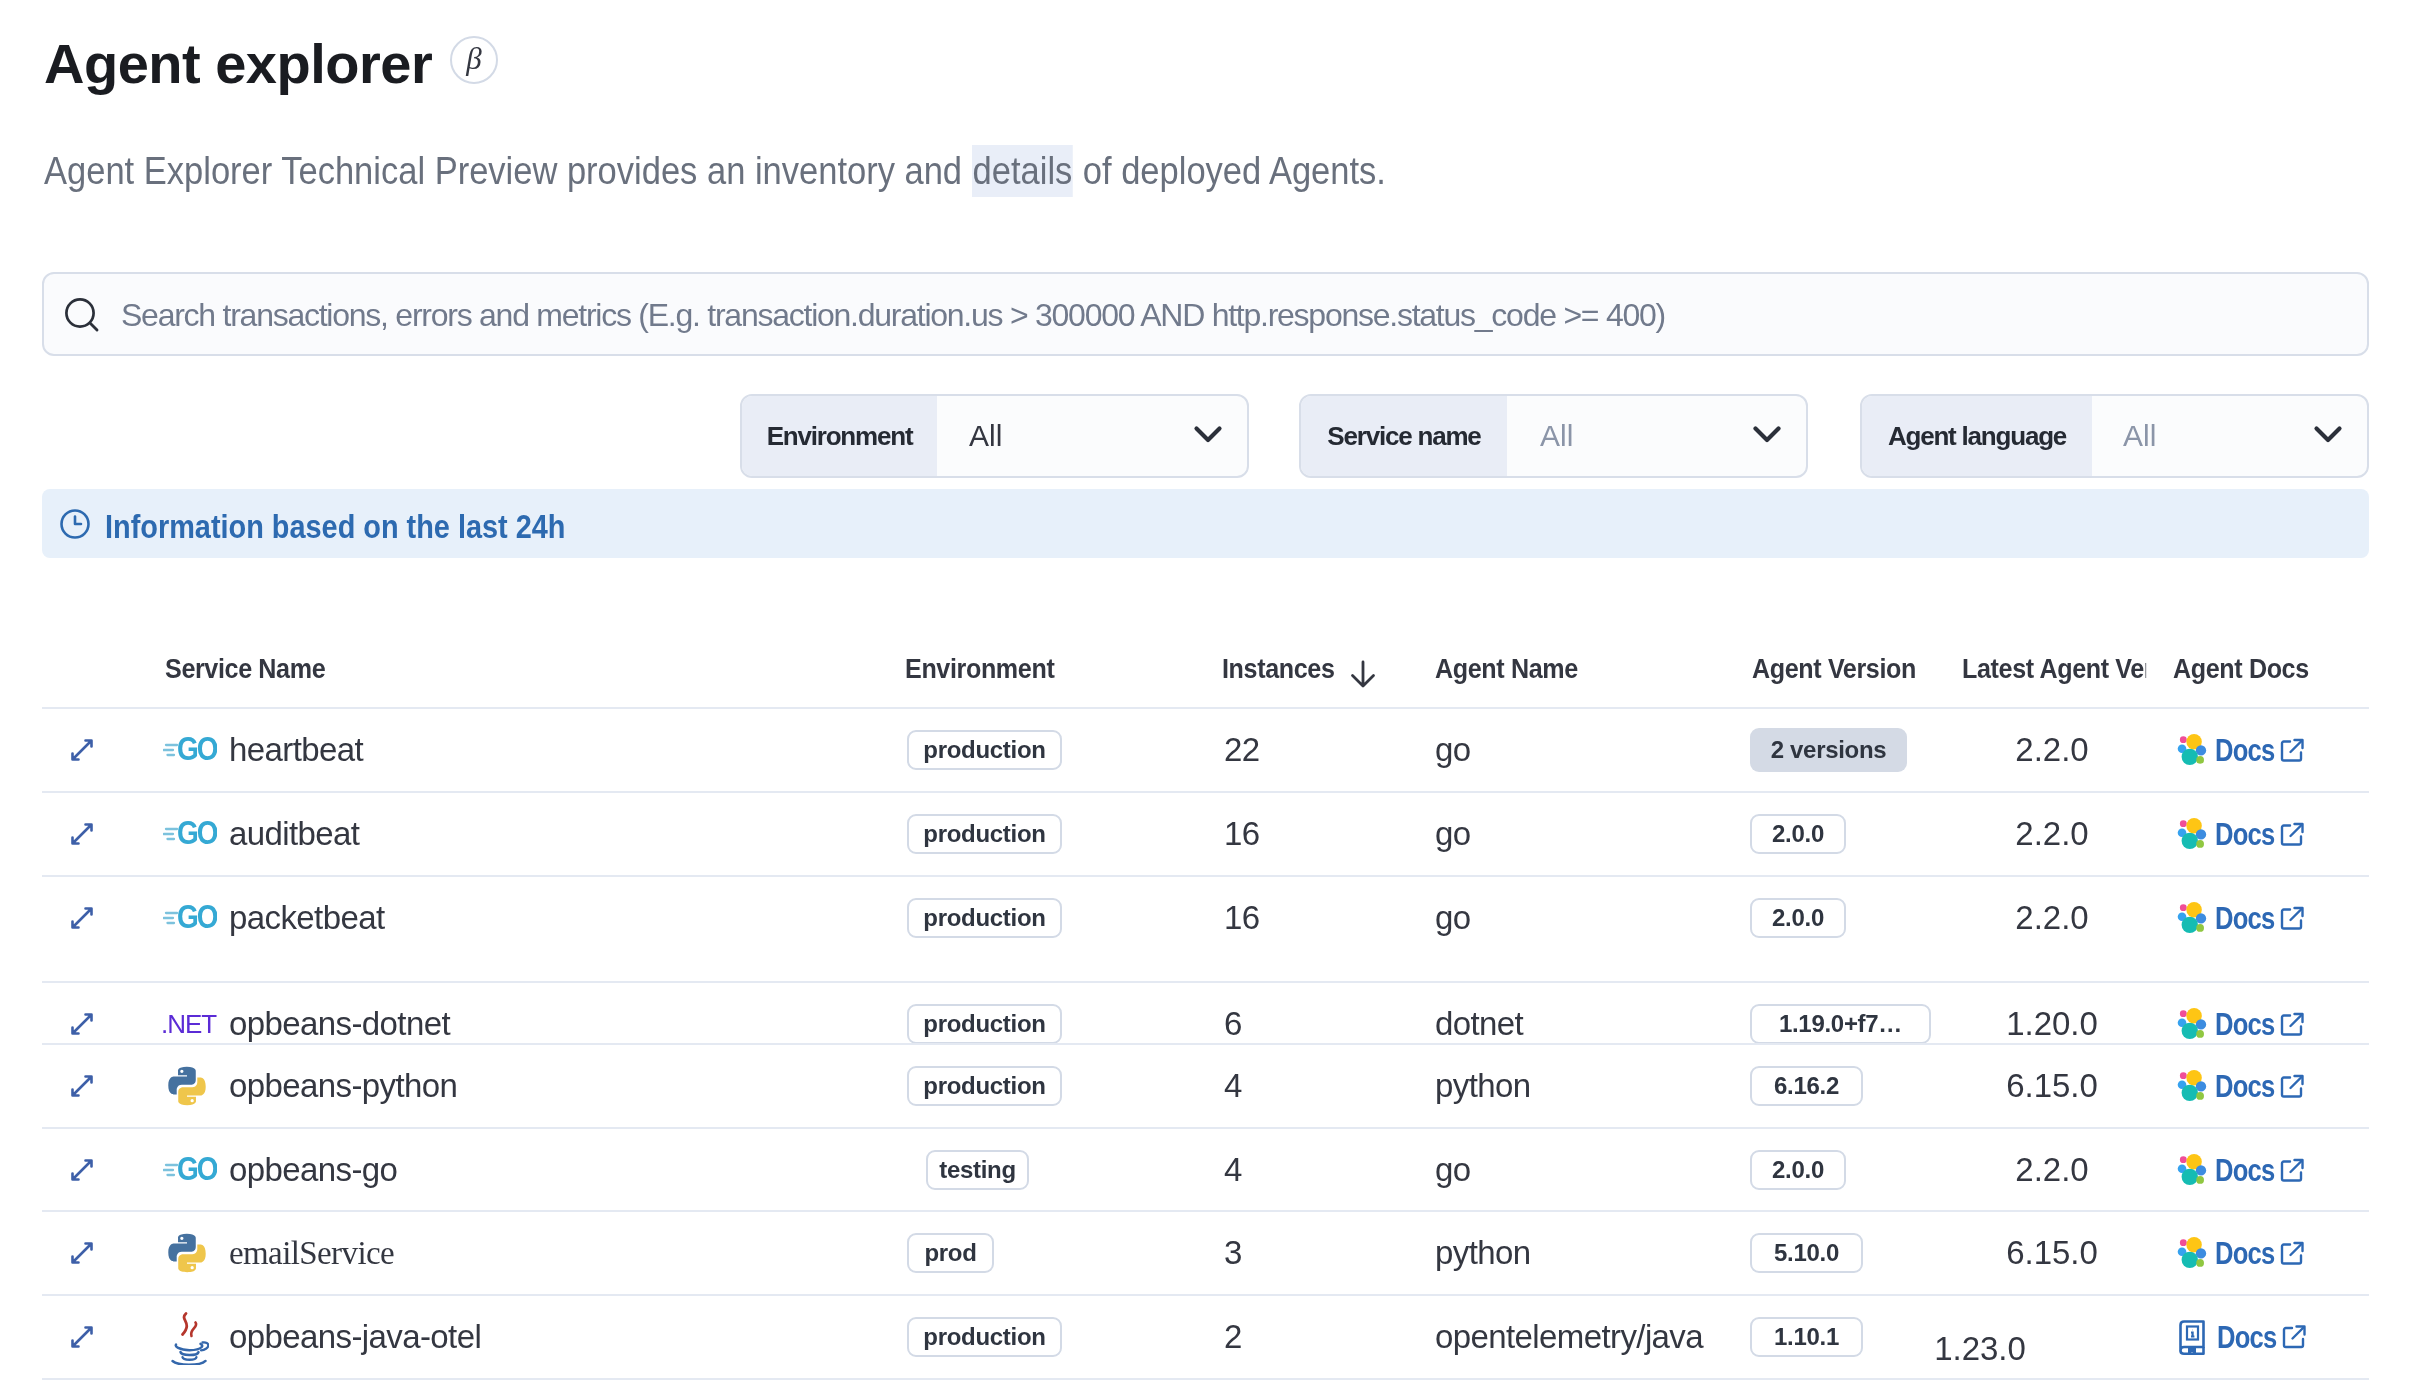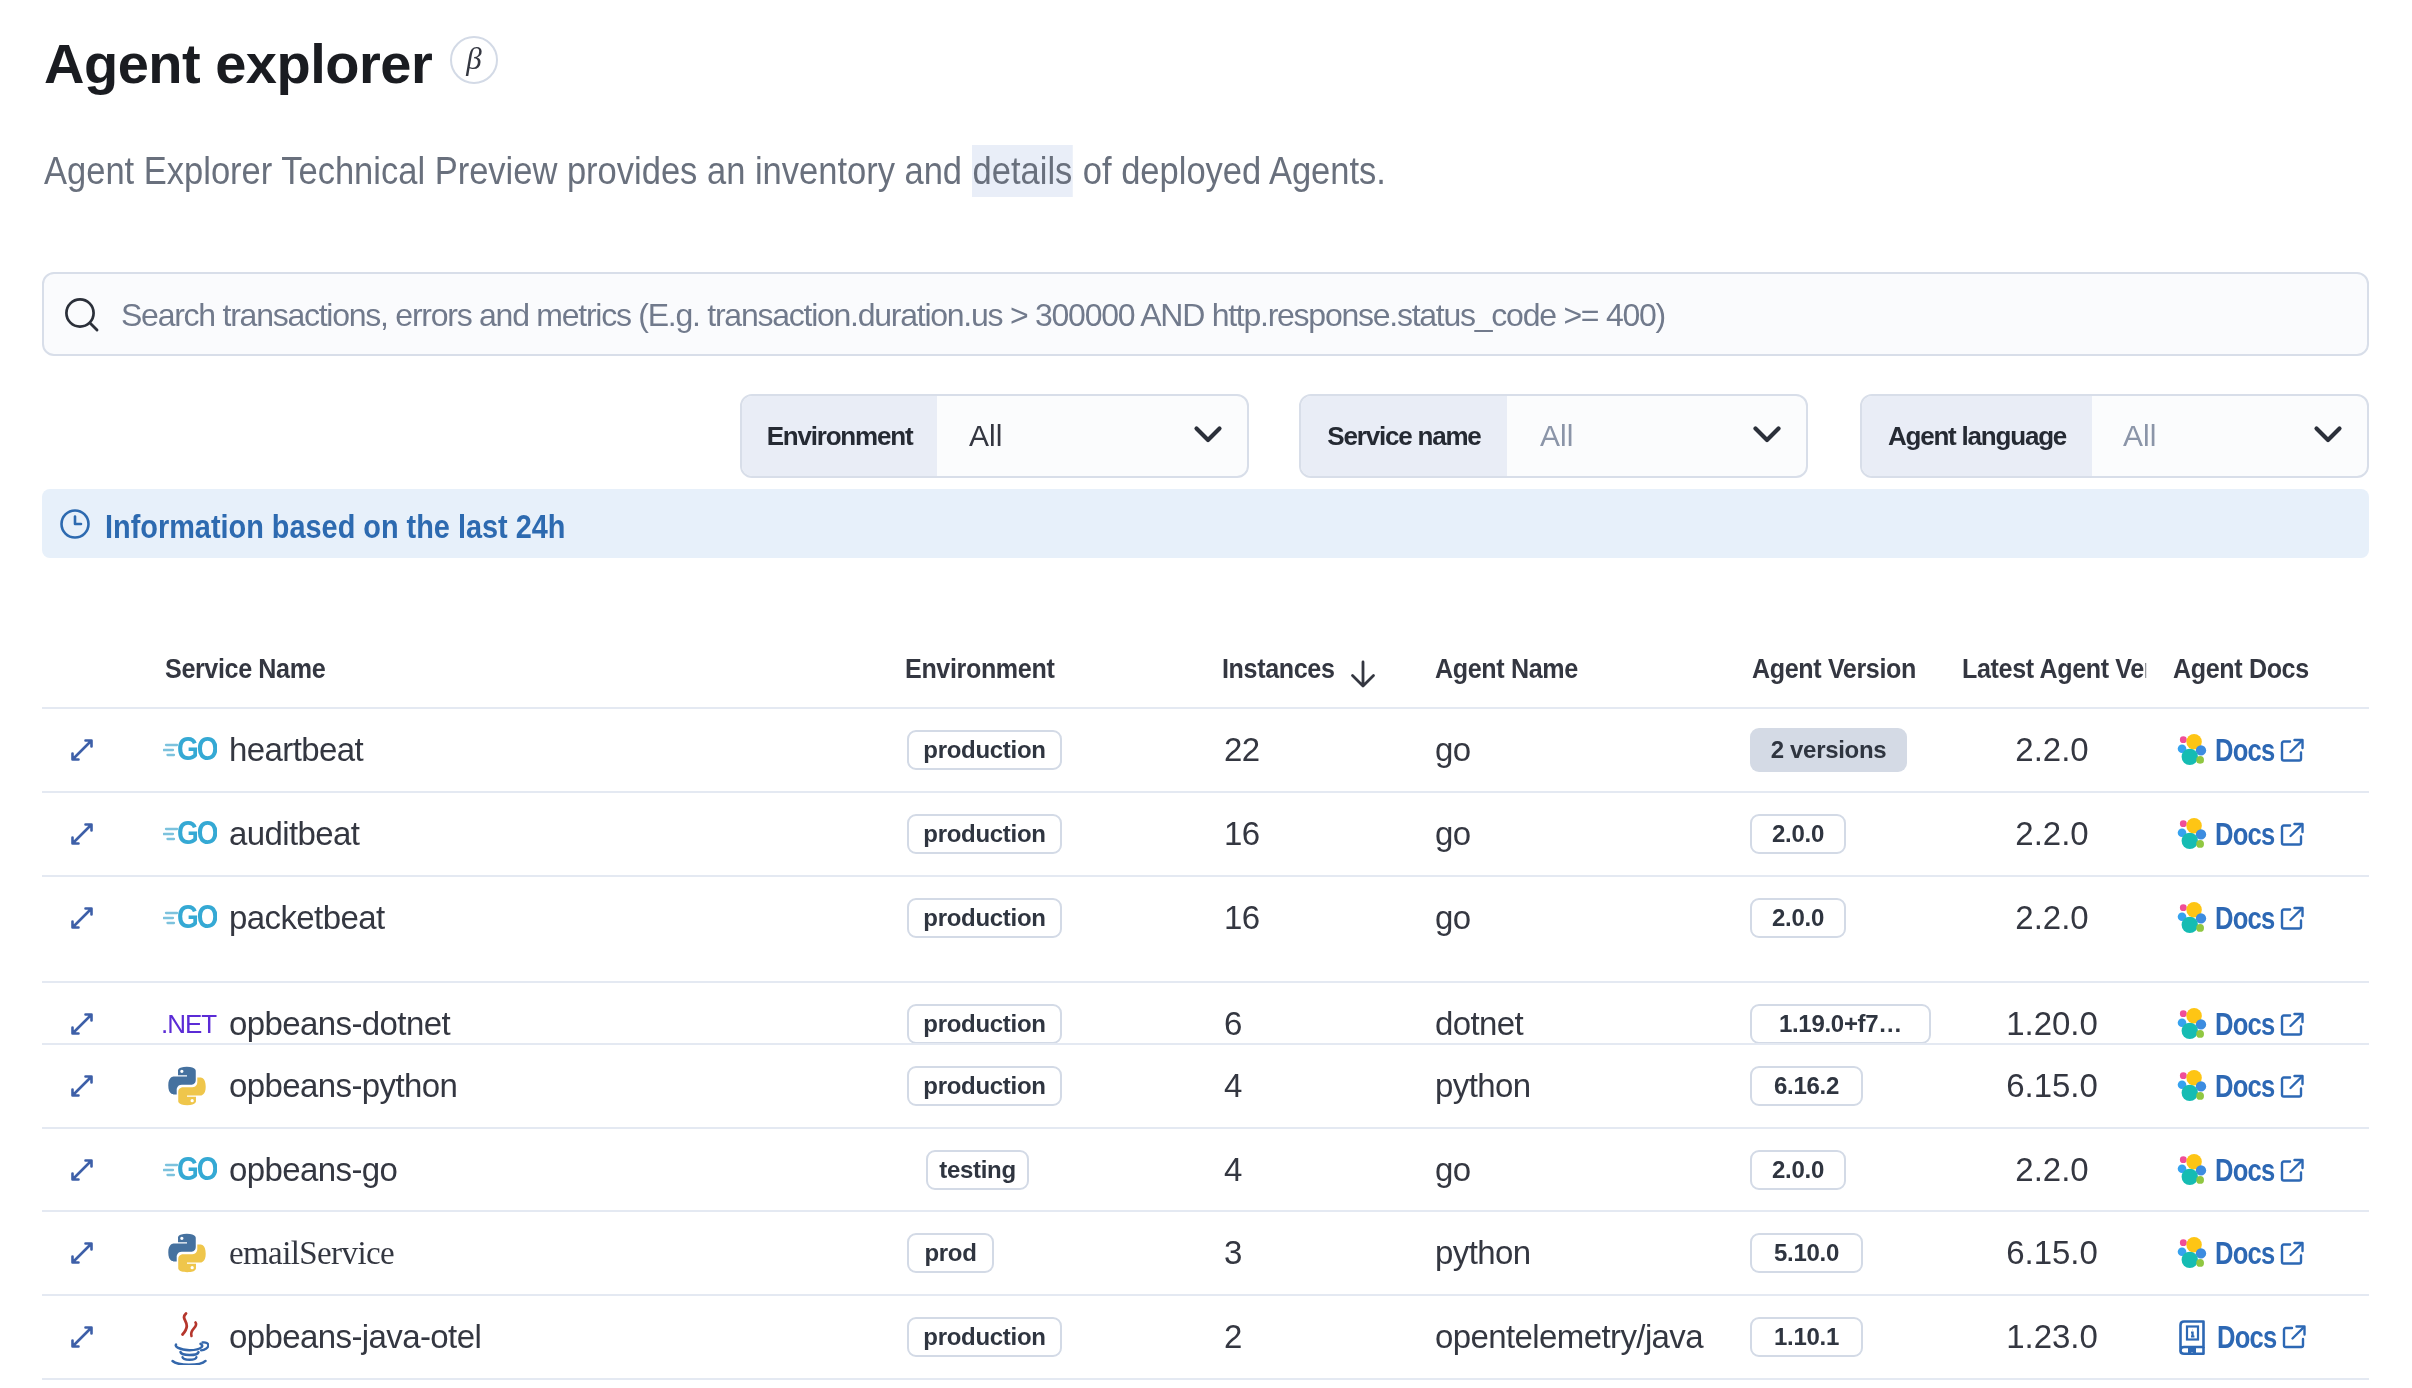--- a/index.html
+++ b/index.html
@@ -324,21 +324,21 @@
         <path d="M33.5 33.5c3.5-.5 6 .8 5.8 3-.2 2.6-3.6 4.6-7.3 4.8" stroke="#3467ab" stroke-width="2.3" stroke-linecap="round"></path>
         <path d="M11.5 43c.2 1.7 4.2 3 9 3s8.6-1.2 9-2.9" stroke="#3467ab" stroke-width="2.5" stroke-linecap="round"></path>
         <path d="M13.5 48.2c.2 1.5 3.4 2.6 7 2.6s6.6-1 6.9-2.5" stroke="#3467ab" stroke-width="2.4" stroke-linecap="round"></path>
         <path d="M3.5 52c2.5 2.3 9 3.8 16.5 3.8 7.6 0 14.2-1.6 16.5-3.9" stroke="#3467ab" stroke-width="2.4" stroke-linecap="round"></path>
       </svg>
     <div class="cell" style="left:187px;">opbeans-java-otel</div>
     <div class="badge" style="left:865px; width:155px;">production</div>
     <div class="cell" style="left:1182px;">2</div>
     <div class="cell" style="left:1393px;">opentelemetry/java</div>
     <div class="badge" style="left:1708px; width:113px;">1.10.1</div>
-    <div class="latest" style="left:1920px;">1.23.0</div>
+    <div class="latest" style="left:1848px;margin-top:12px;">1.23.0</div>
     <div class="docs" style="left:2134px;">
         <svg width="34" height="38" viewBox="0 0 34 38" fill="none" style="margin-right:7px;">
           <path d="M8 3.5 H27.5 V29 H8 C5.5 29 4.5 30.5 4.5 32.5 V7 C4.5 4.5 6 3.5 8 3.5 Z" stroke="#2d68b4" stroke-width="2.6" stroke-linejoin="round"></path>
           <path d="M4.5 32.5 c0 2 1.5 3.3 3.5 3.3 H27.5 V29" stroke="#2d68b4" stroke-width="2.6" stroke-linejoin="round"></path>
           <path d="M12 29v8l4-3 4 3v-8Z" fill="#2d68b4"></path>
           <rect x="11" y="8.5" width="11" height="13" stroke="#2d68b4" stroke-width="2.2"></rect>
           <path d="M16.5 12 h0.2 M15 14.5 h1.6 v4 M15 18.5 h3.4" stroke="#2d68b4" stroke-width="2.2"></path>
         </svg>
         <span class="dtxt">Docs</span>
         <svg width="30" height="30" viewBox="0 0 30 30" fill="none" style="margin-left:-12px;">

